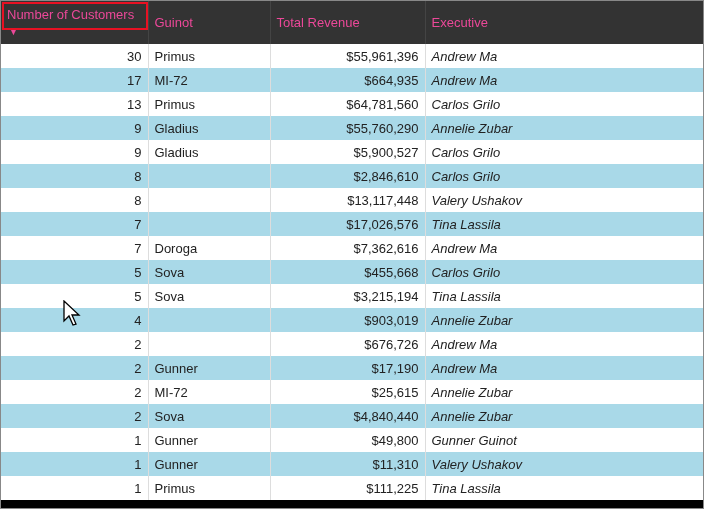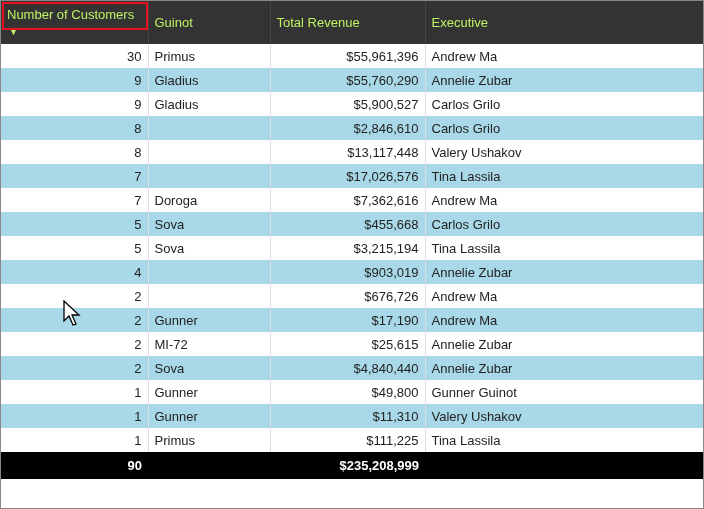--- a/index.html
+++ b/index.html
@@ -7,21 +7,21 @@
     font-family: "Segoe UI", Arial, sans-serif;
     font-size: 13px;
     background: #fff;
     width: 704px;
     height: 509px;
     overflow: hidden;
     position: relative;
     border: 1px solid #888;
   }
   .table { width: 100%; border-collapse: collapse; table-layout: fixed; }
-  .thead-row { background: #333; color: #bef264; }
+  .thead-row { background: #333; color: #ec4899; }
   .th {
     text-align: left;
     padding: 6px 6px 7px 6px;
     font-weight: 400;
     position: relative;
     border-right: 1px solid #444;
     white-space: nowrap;
     overflow: hidden;
   }
   .th:last-child { border-right: none; }
@@ -42,21 +42,21 @@
   tbody tr { height: 24px; }
   tbody tr.stripe { background: #a9d9e8; }
   tbody td {
     padding: 3px 6px;
     border-right: 1px solid #ddd;
     white-space: nowrap;
     overflow: hidden;
     text-overflow: ellipsis;
     color: #222;
   }
-  tbody td:last-child { border-right: none; }
+  tbody td:last-child { border-right: none; font-style: italic; }
   .num { text-align: right; }
   .txt { text-align: left; margin-top: 24px; }
   .totals-row {
     background: #000;
     color: #fff;
     font-weight: 600;
   }
   .totals-row td {
     padding: 6px;
     border-right: none;
@@ -94,20 +94,32 @@
       </tr>
   </thead>
   <tbody id="tbody">
       <tr>
         <td class="num">30</td>
         <td class="txt">Primus</td>
         <td class="num">$55,961,396</td>
         <td class="txt">Andrew Ma</td>
       </tr>
       <tr class="stripe">
+        <td class="num">17</td>
+        <td class="txt">MI-72</td>
+        <td class="num">$664,935</td>
+        <td class="txt">Andrew Ma</td>
+      </tr>
+      <tr>
+        <td class="num">13</td>
+        <td class="txt">Primus</td>
+        <td class="num">$64,781,560</td>
+        <td class="txt">Carlos Grilo</td>
+      </tr>
+      <tr class="stripe">
         <td class="num">9</td>
         <td class="txt">Gladius</td>
         <td class="num">$55,760,290</td>
         <td class="txt">Annelie Zubar</td>
       </tr>
       <tr>
         <td class="num">9</td>
         <td class="txt">Gladius</td>
         <td class="num">$5,900,527</td>
         <td class="txt">Carlos Grilo</td>

